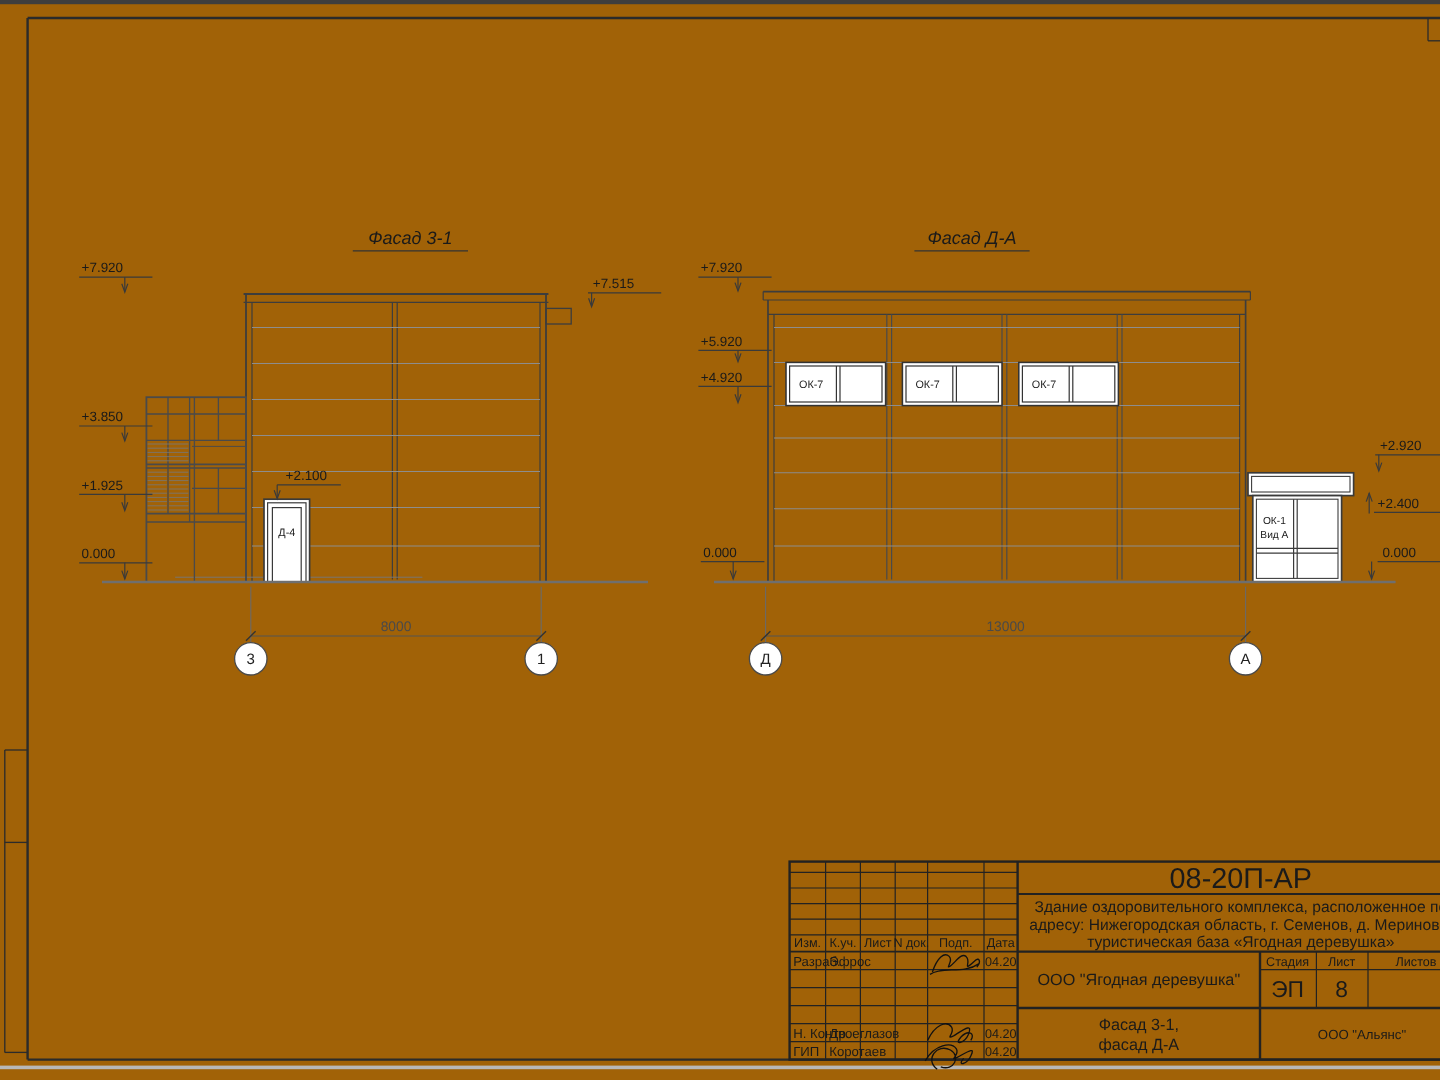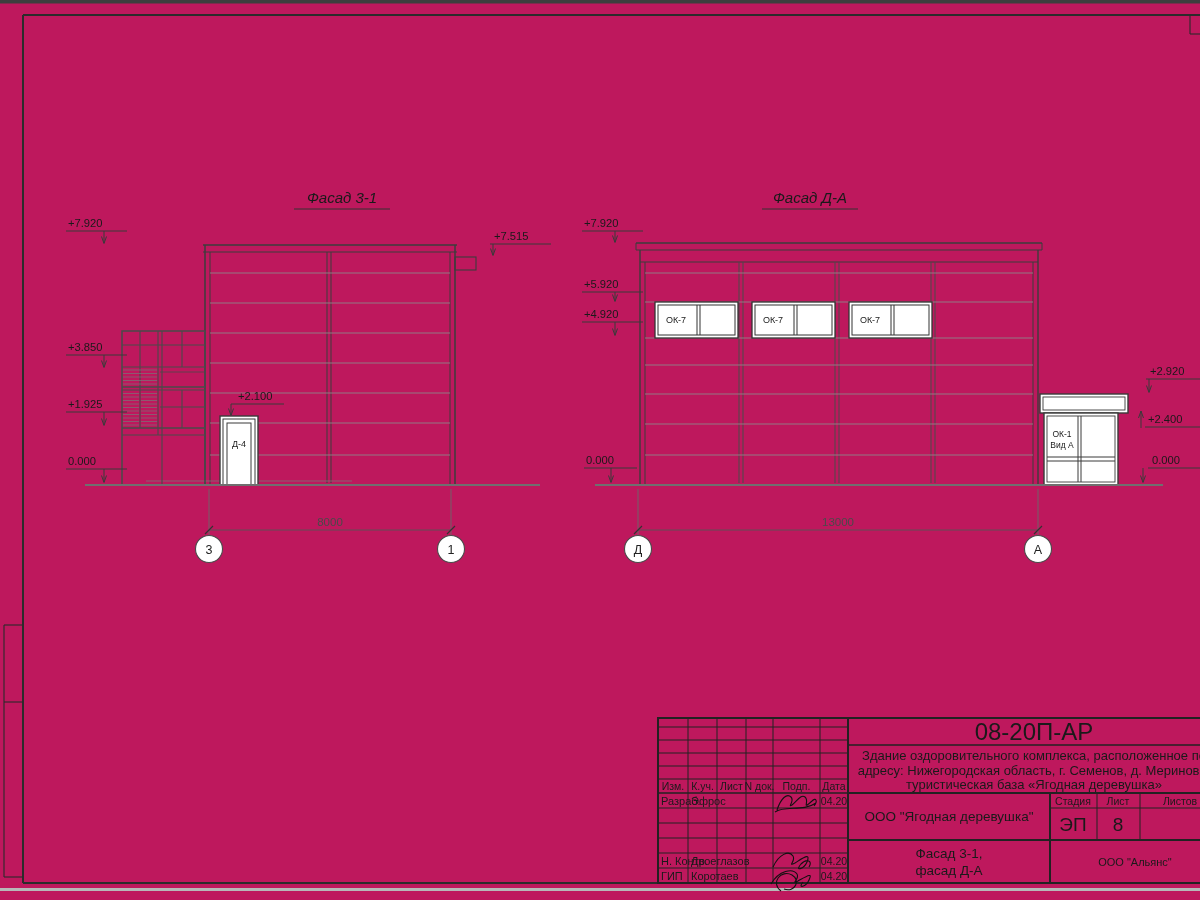--- a/index.html
+++ b/index.html
@@ -1,16 +1,16 @@
 <!DOCTYPE html>
 <html><head>
 <meta charset="utf-8">
 <style>
   html,body{margin:0;padding:0;background:#ffffff;}
-  .sheet{position:relative;width:1200px;height:900px;background:#be185d;overflow:hidden;
+  .sheet{position:relative;width:1200px;height:900px;background:#a16207;overflow:hidden;
          font-family:"Liberation Sans", sans-serif;}
   svg{display:block;}
   text{fill:#1a1a1a;font-family:"Liberation Sans", sans-serif;}
   .t-mark{font-size:11.2px;}
   .t-title{font-size:15px;font-style:italic;}
   .t-dim{font-size:11.5px;fill:#4a4a4a;}
   .t-axis{font-size:12.5px;fill:#222;}
   .t-small{font-size:9px;}
   .t-tiny{font-size:8.5px;}
   .t-tb{font-size:11px;}

